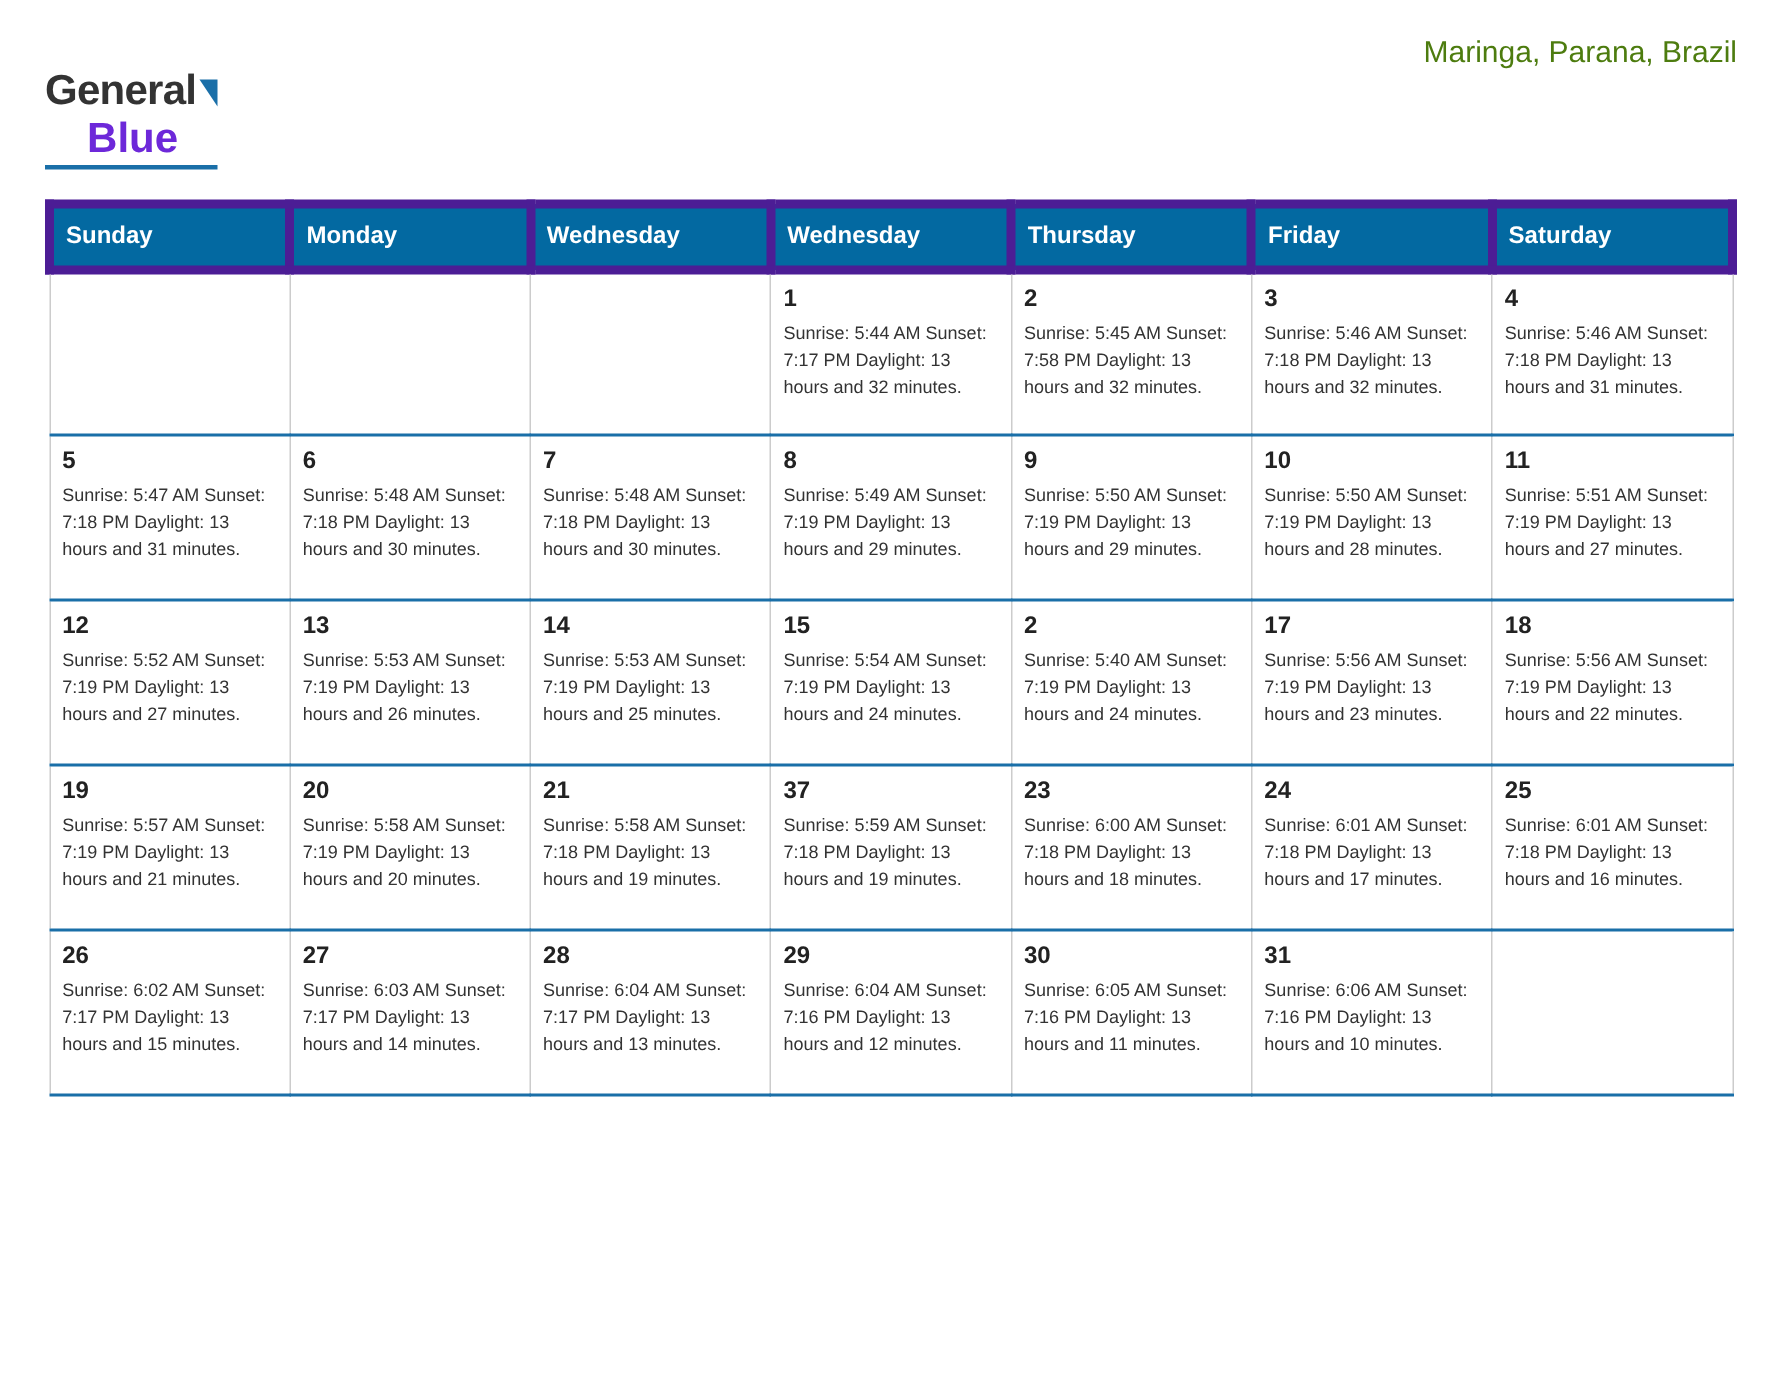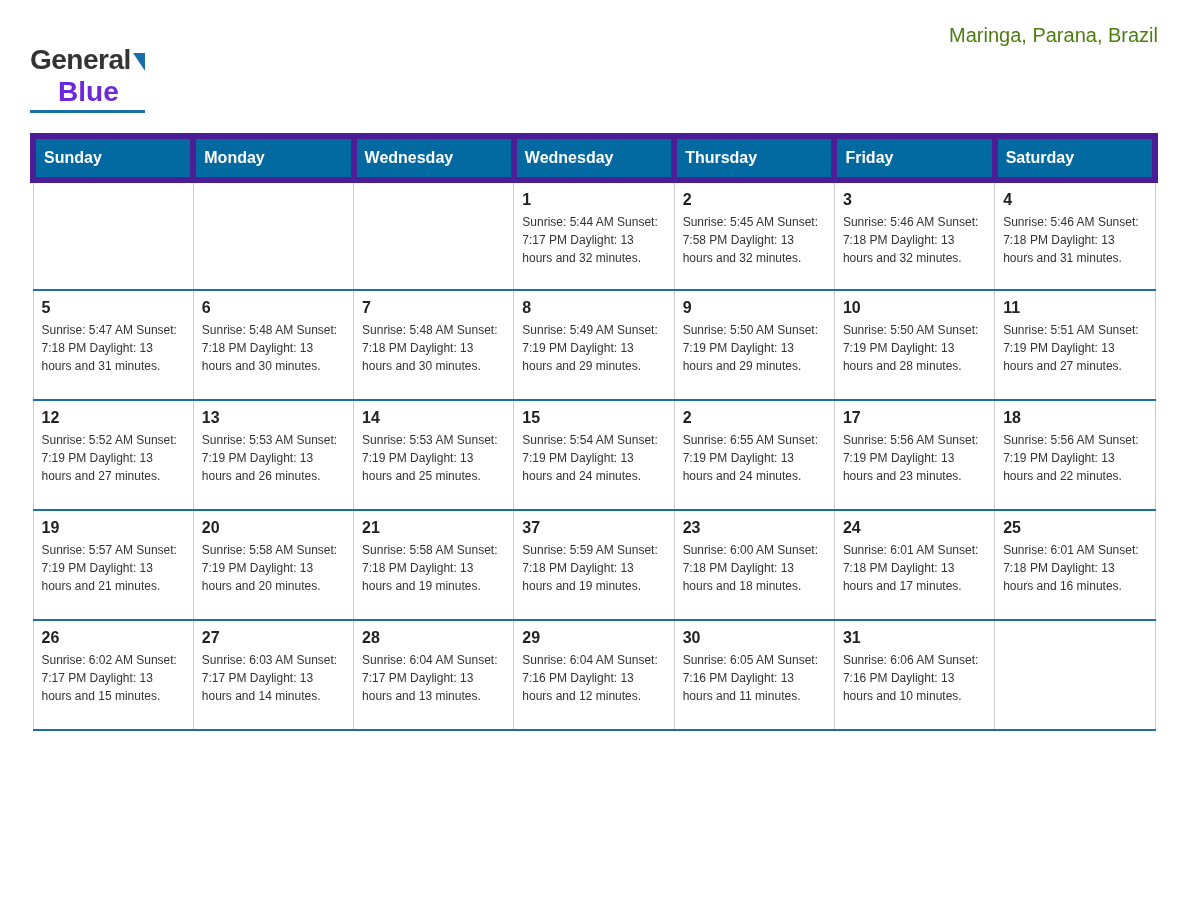--- a/index.html
+++ b/index.html
@@ -245,21 +245,21 @@
         </td>
         <td>
           <div class="day-number">15</div>
           <div class="day-info">Sunrise: 5:54 AM
 Sunset: 7:19 PM
 Daylight: 13 hours
 and 24 minutes.</div>
         </td>
         <td>
           <div class="day-number">2</div>
-          <div class="day-info">Sunrise: 6:55 AM
+          <div class="day-info">Sunrise: 5:40 AM
 Sunset: 7:19 PM
 Daylight: 13 hours
 and 24 minutes.</div>
         </td>
         <td>
           <div class="day-number">17</div>
           <div class="day-info">Sunrise: 5:56 AM
 Sunset: 7:19 PM
 Daylight: 13 hours
 and 23 minutes.</div>

